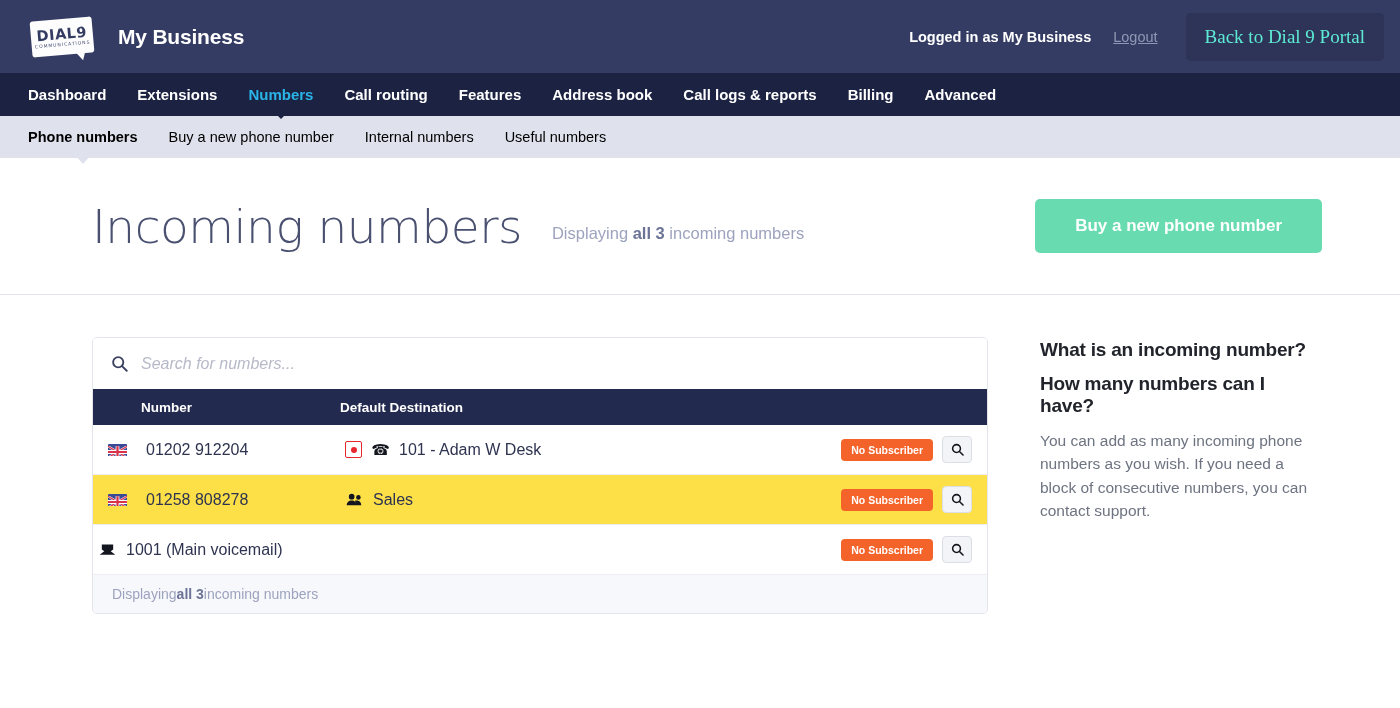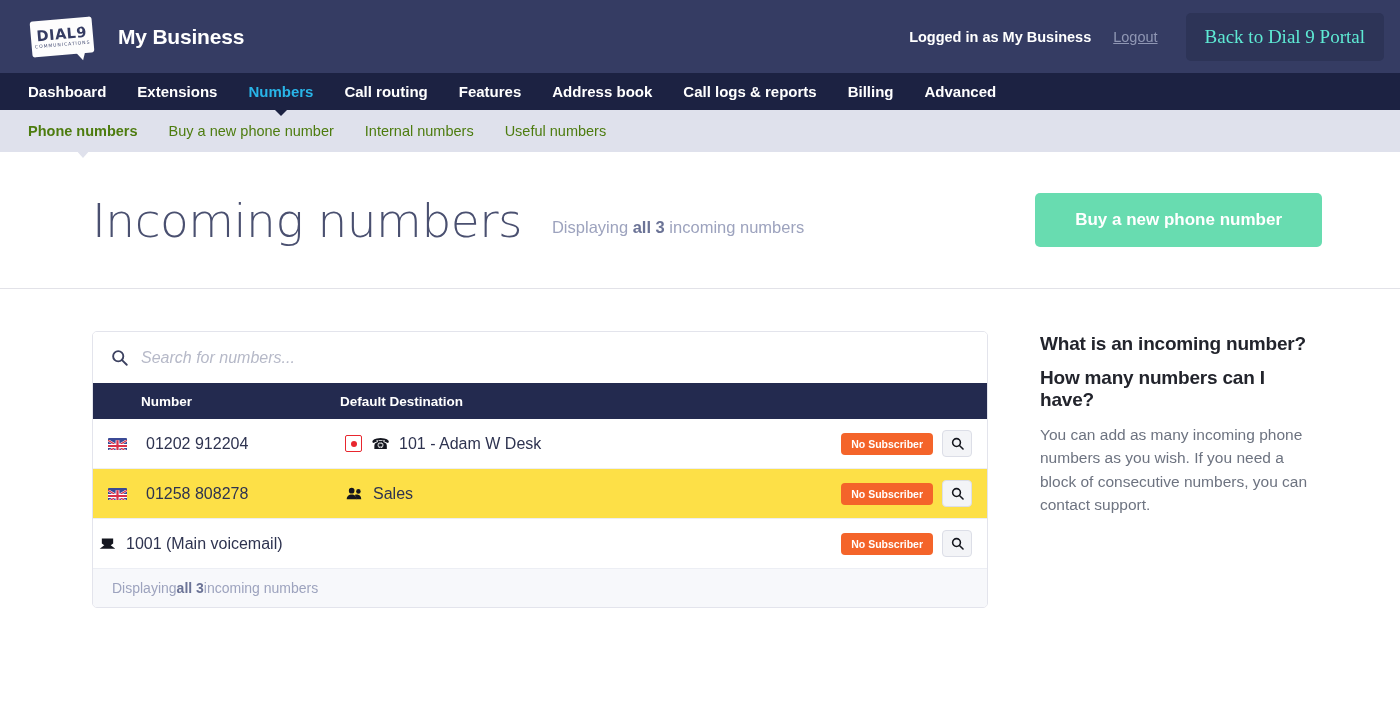--- a/index.html
+++ b/index.html
@@ -97,21 +97,21 @@
     font-size: 19px;
     border: none;
     border-radius: 5px;
     padding: 13px 19px;
     cursor: pointer;
     font-family: Liberation Serif, serif;
   }
 
   
   .mainnav {
-    height: 37px;
+    height: 43px;
     background: #1c2242;
     display: flex;
     align-items: center;
     padding-left: 28px;
     position: relative;
   }
   .mainnav-item {
     color: #ffffff;
     font-size: 15px;
     font-weight: bold;
@@ -137,21 +137,21 @@
   
   .subnav {
     height: 42px;
     background: #dfe1ec;
     display: flex;
     align-items: center;
     padding-left: 28px;
     position: relative;
   }
   .subnav-item {
-    color: #4d7c0f;
+    color: #000000;
     font-size: 14.5px;
     margin-right: 31px;
     cursor: pointer;
     position: relative;
     white-space: nowrap;
   }
   .subnav-item.active { font-weight: bold; }
   .subnav-item.active:after {
     content: "";
     position: absolute;

